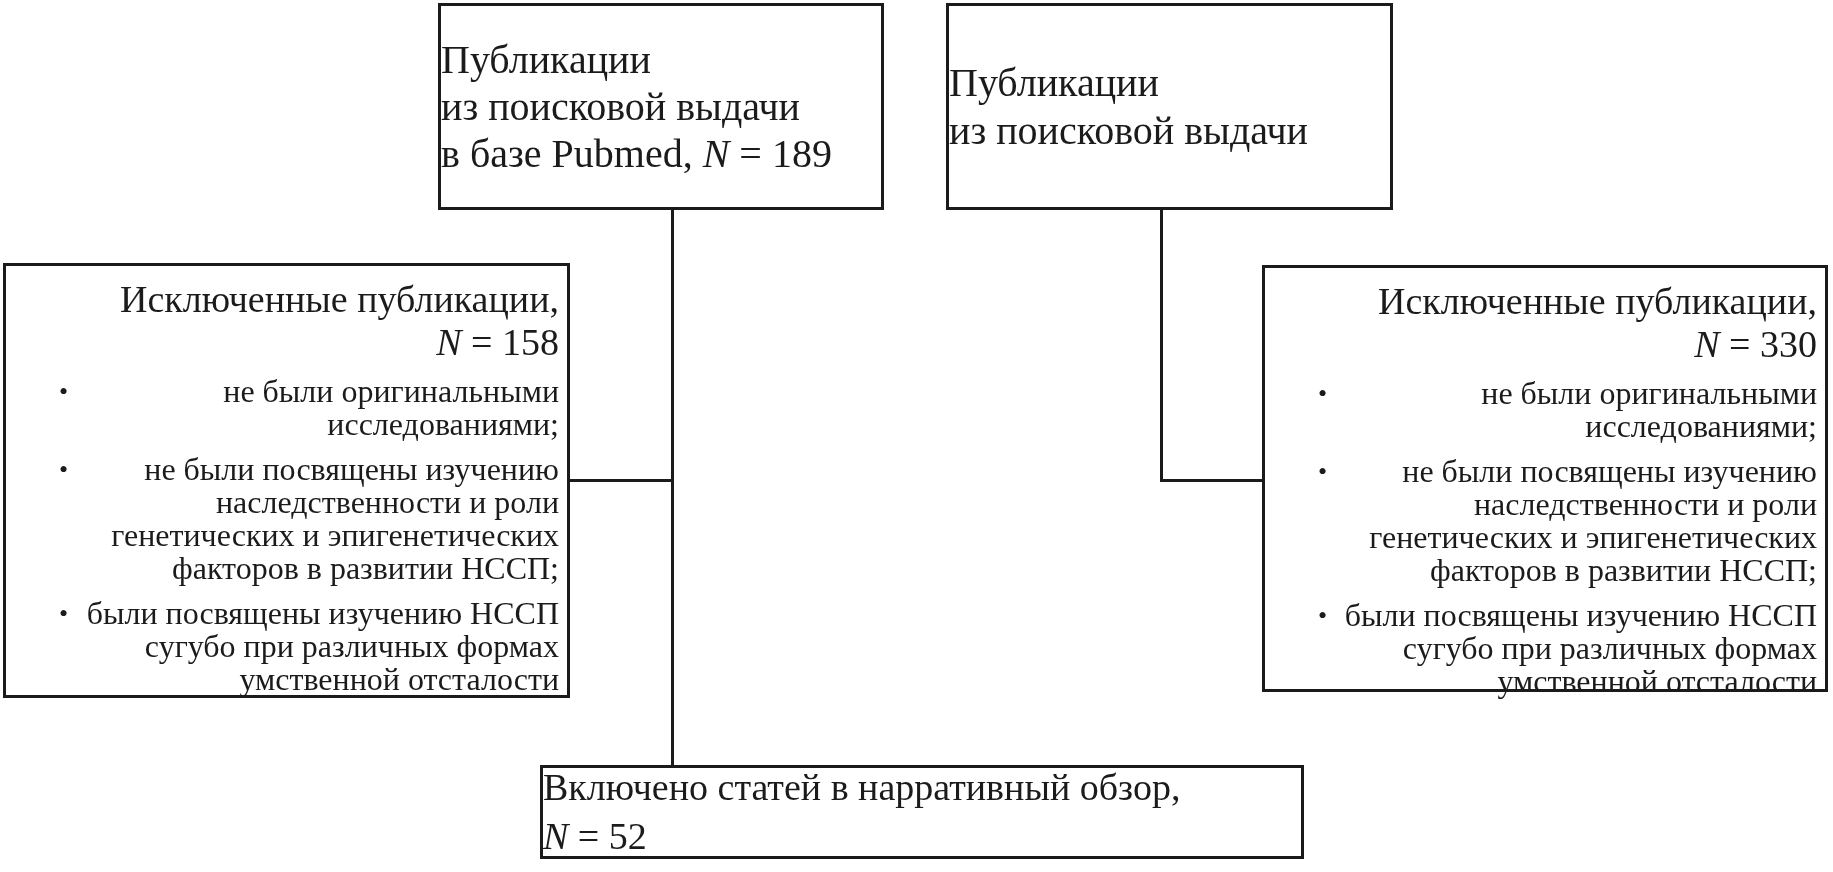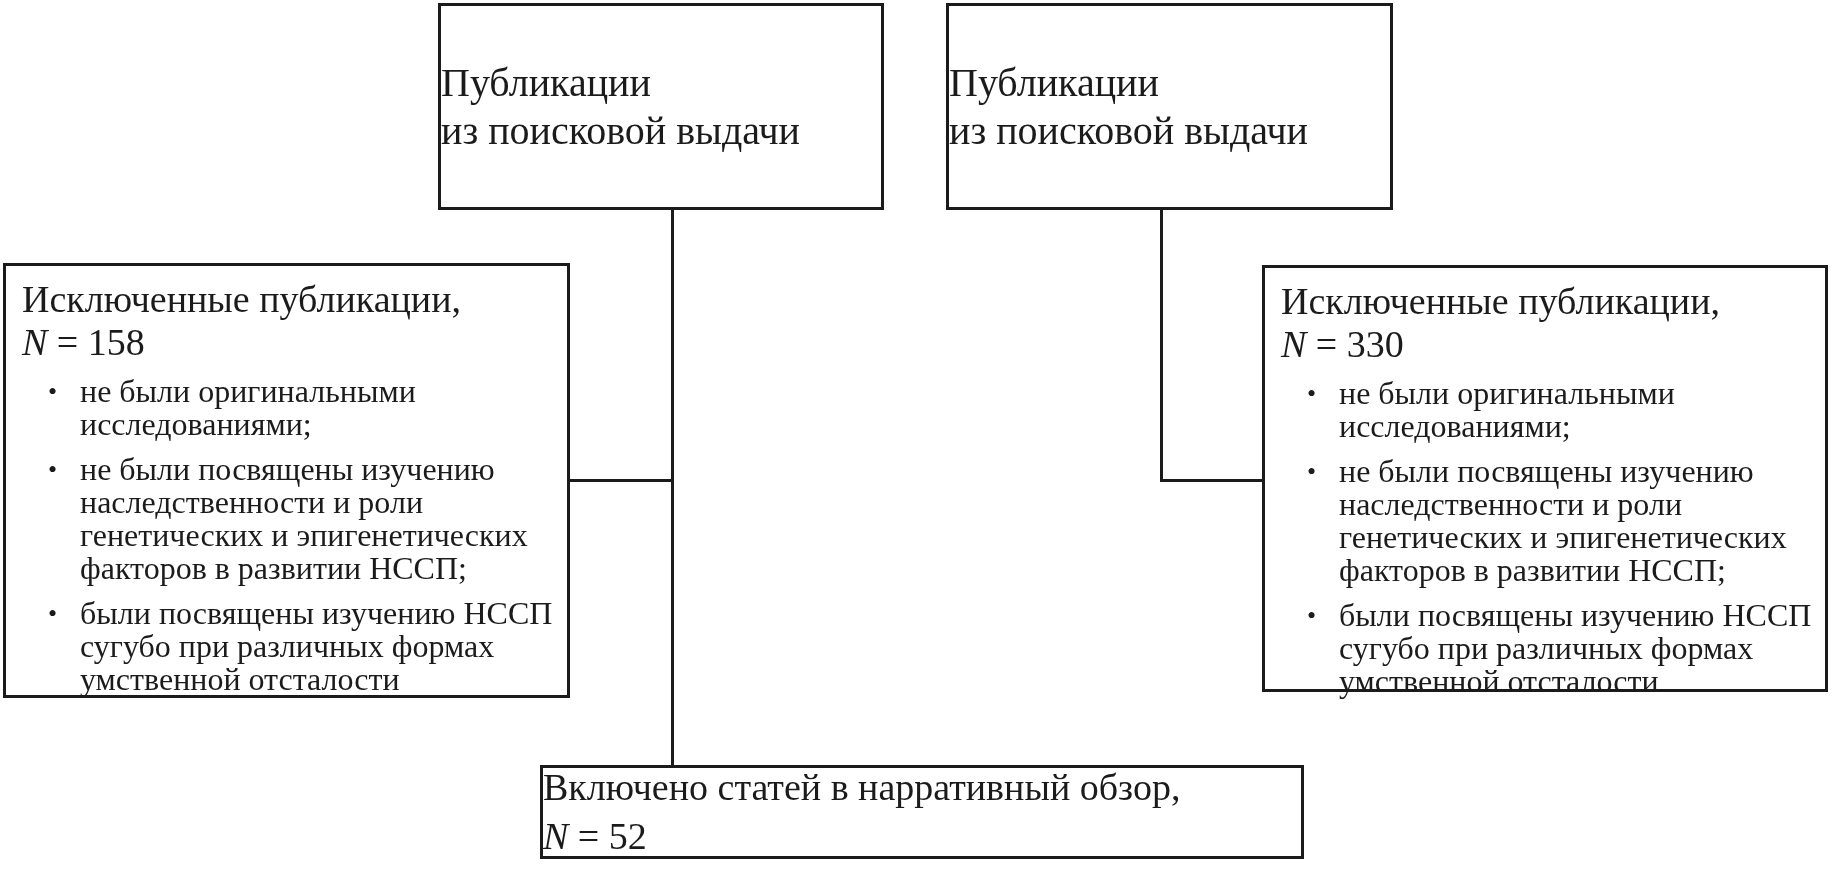--- a/index.html
+++ b/index.html
@@ -26,21 +26,21 @@
     text-align: center;
     font-size: 40px;
     line-height: 1.18;
   }
   .center-box .line { white-space: nowrap; }
   #box-pubmed { left: 438px; top: 3px;  width: 446px; height: 207px; }
   #box-rinc   { left: 946px; top: 3px;  width: 447px; height: 207px; }
 
   #box-excl-left  { left: 3px;    top: 263px; width: 567px; height: 435px; }
   #box-excl-right { left: 1262px; top: 265px; width: 566px; height: 427px; }
-  .excl-box { padding: 12px 8px 24px 16px; font-size: 38px; }
+  .excl-box { padding: 12px 8px 24px 16px; font-size: 38px; text-align: right; }
   .excl-title { line-height: 1.12; }
   .bullets { list-style: none; margin: 12px 0 0 0; padding: 0; }
   .bullets li {
     display: flex;
     gap: 12px;
     padding-left: 26px;
     font-size: 32px;
     line-height: 33px;
     margin-bottom: 12px;
   }
@@ -62,20 +62,21 @@
   #line-right-h  { left: 1160px; top: 479px; width: 102px; height: 3px; }
 </style>
 </head>
 <body>
 
 <div id="canvas">
 
   <div class="box center-box" id="box-pubmed">
     <div class="line">Публикации</div>
     <div class="line">из поисковой выдачи</div>
+    <div class="line"><span>в базе Pubmed, </span><span class="nvar">N</span><span> = 189</span></div>
   </div>
 
   <div class="box center-box" id="box-rinc">
     <div class="line">Публикации</div>
     <div class="line">из поисковой выдачи</div>
   </div>
 
   <div class="connector" id="line-pubmed-v"></div>
   <div class="connector" id="line-rinc-v"></div>
   <div class="connector" id="line-left-h"></div>

